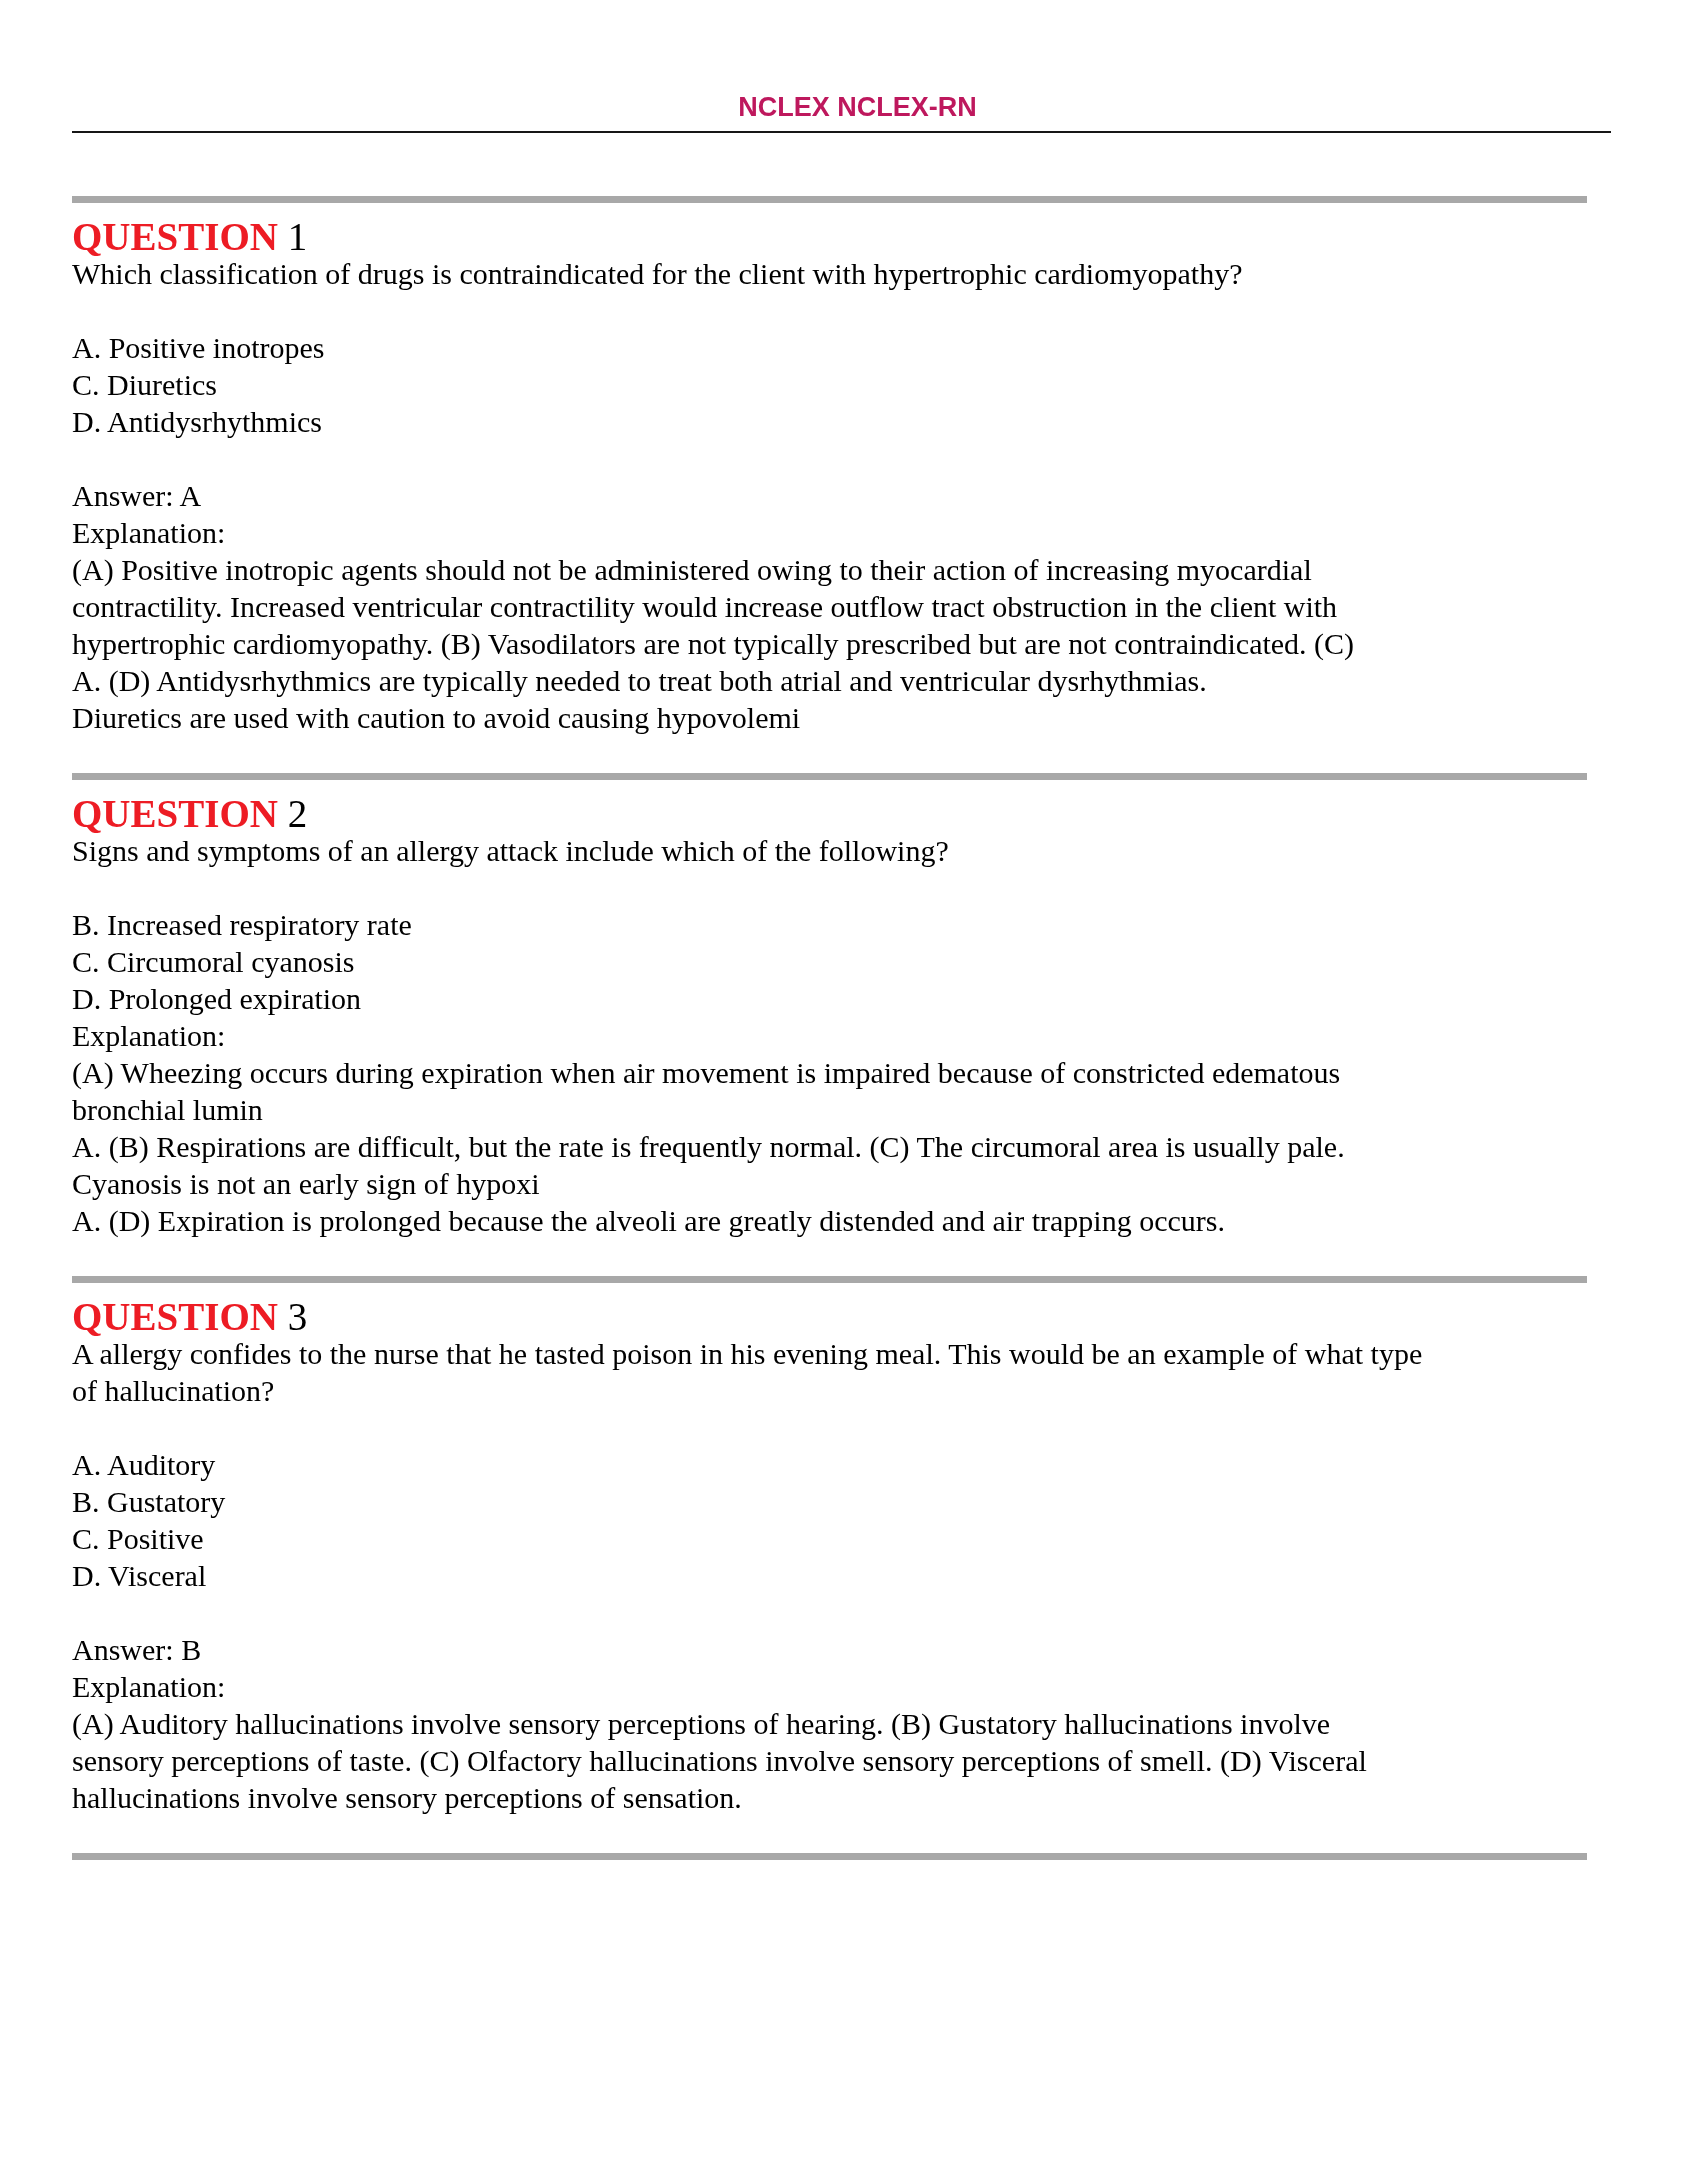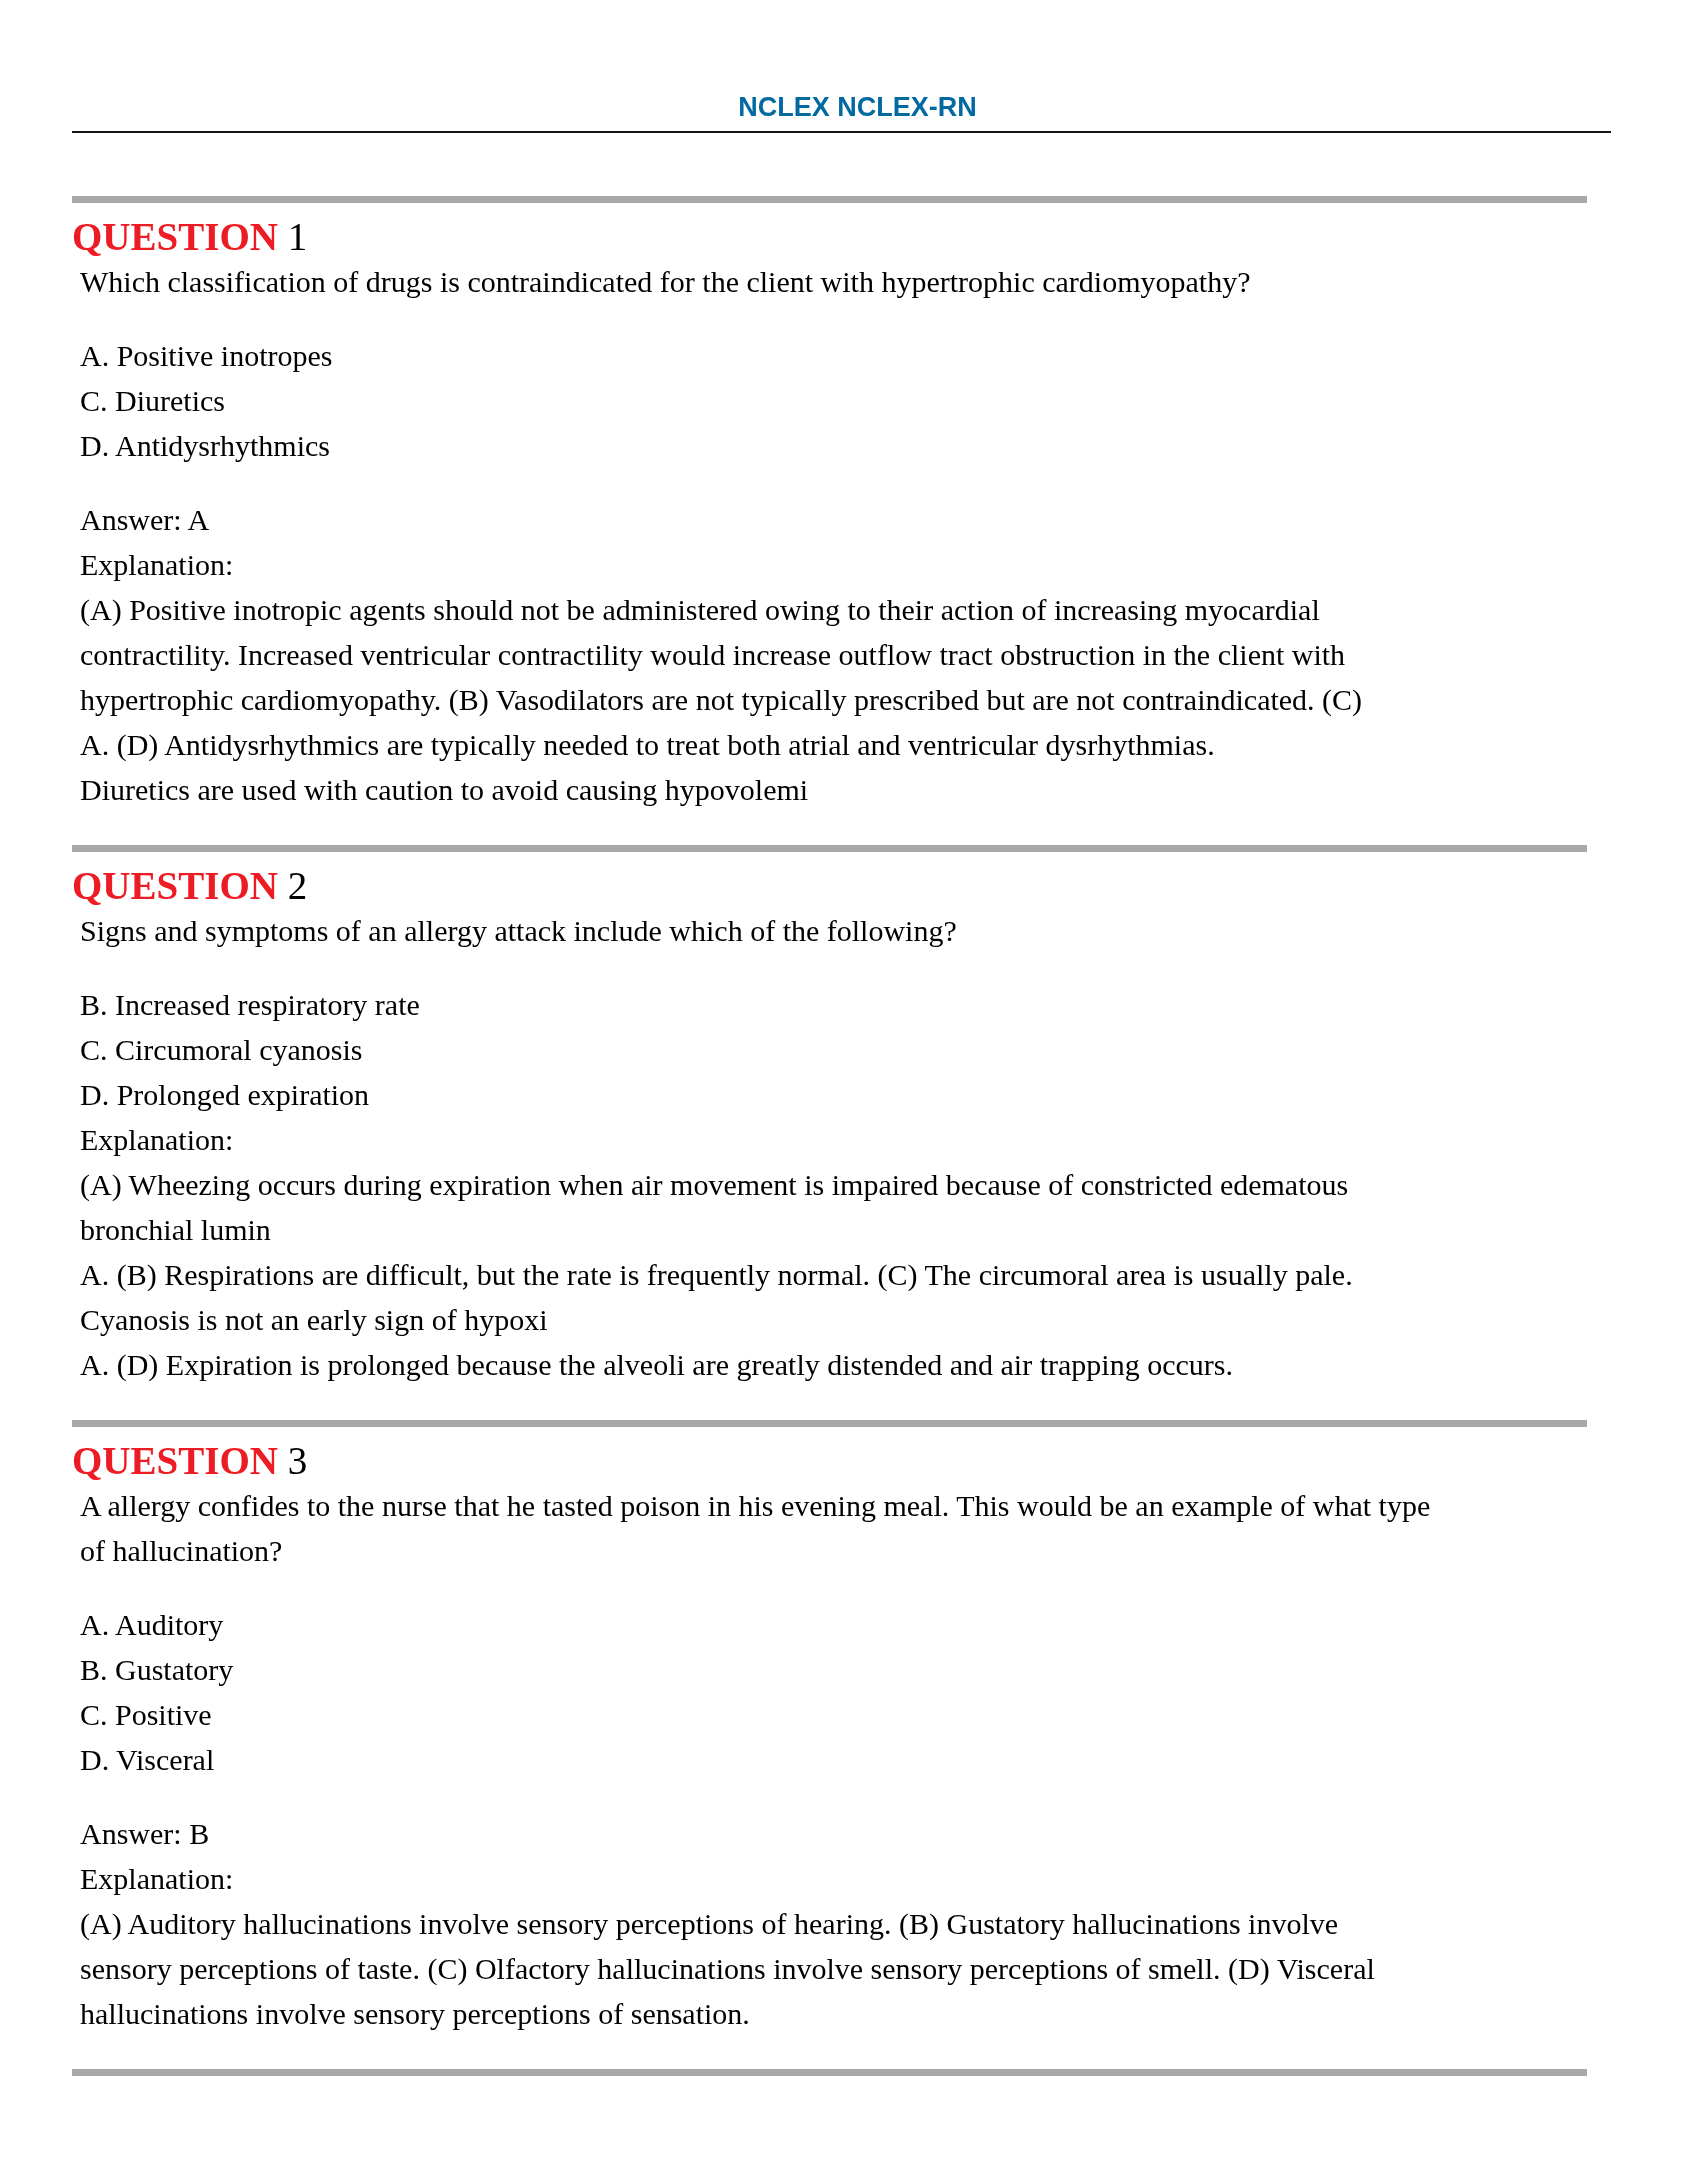--- a/index.html
+++ b/index.html
@@ -10,21 +10,21 @@
     overflow: hidden;
   }
   .page-header {
     padding-top: 91px;
     text-align: center;
   }
   .doc-title {
     font-family: "Liberation Sans", "DejaVu Sans", sans-serif;
     font-weight: bold;
     font-size: 27px; line-height: 32px;
-    color: #0369a1;
+    color: #be185d;
     letter-spacing: 0px;
     padding-left: 32px;
   }
   .header-rule {
     margin: 8px 72px 0 72px;
     border-top: 2px solid #161616;
     height: 0;
   }
   .content {
     margin-left: 72px;
@@ -36,21 +36,21 @@
     margin-top: 37px;
   }
   .divider.first { margin-top: 63px; }
   .q-heading {
     margin: 15px 0 0 0;
     font-size: 39px; line-height: 37px;
     font-weight: normal;
   }
   .q-label { color: #ED1C24; font-weight: bold; }
   .q-num { color: #000000; }
-  .tl { margin: 8px; }                 
+  .tl { margin: 0; }                 
   .options { margin-top: 37px; }
   .answer-line { margin-top: 37px; }
 </style>
 </head>
 <body>
 
 <div class="page-header">
   <div class="doc-title">NCLEX NCLEX-RN</div>
   <div class="header-rule"></div>
 </div>

